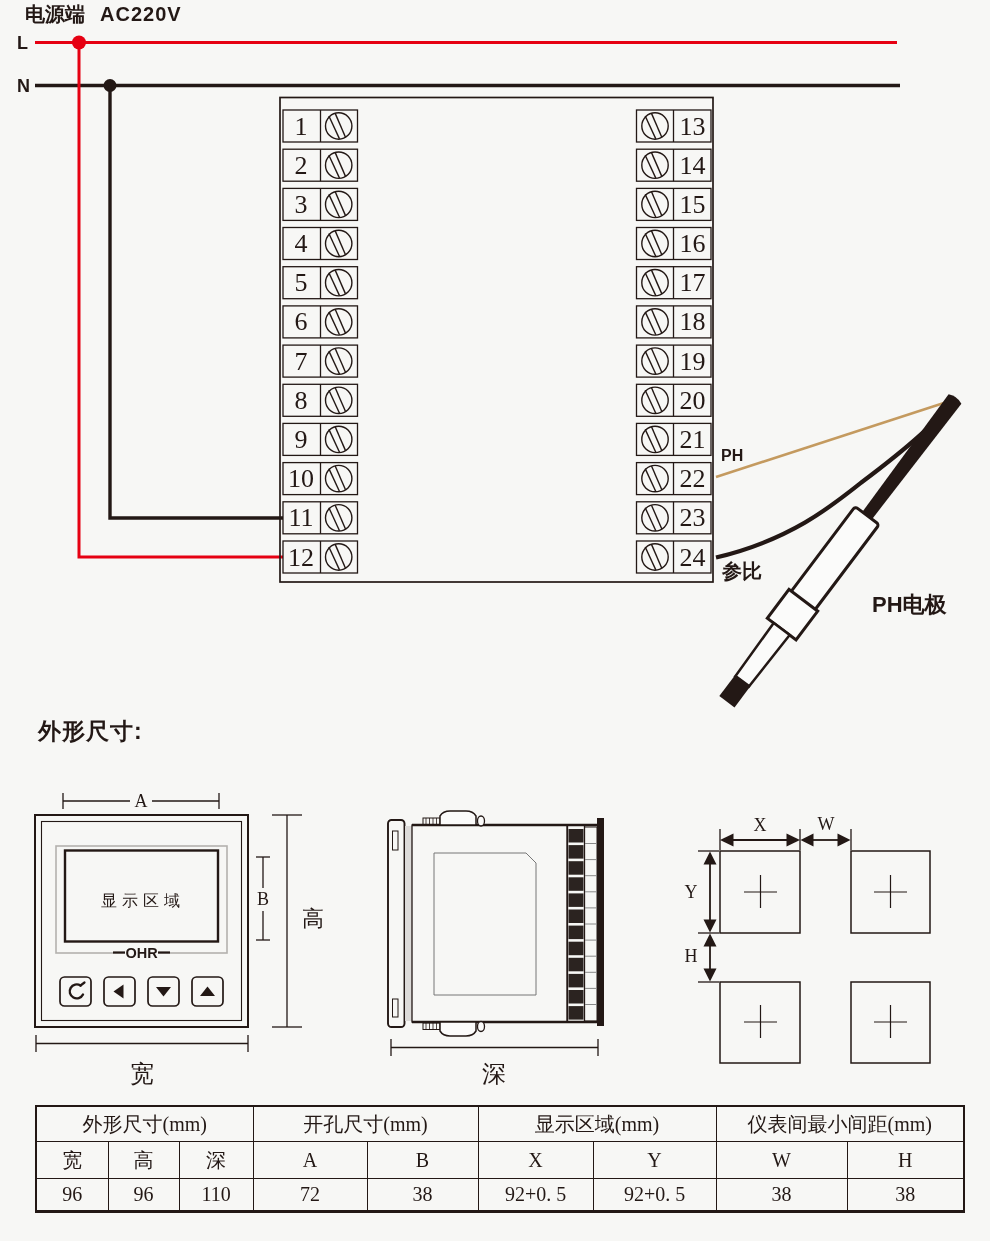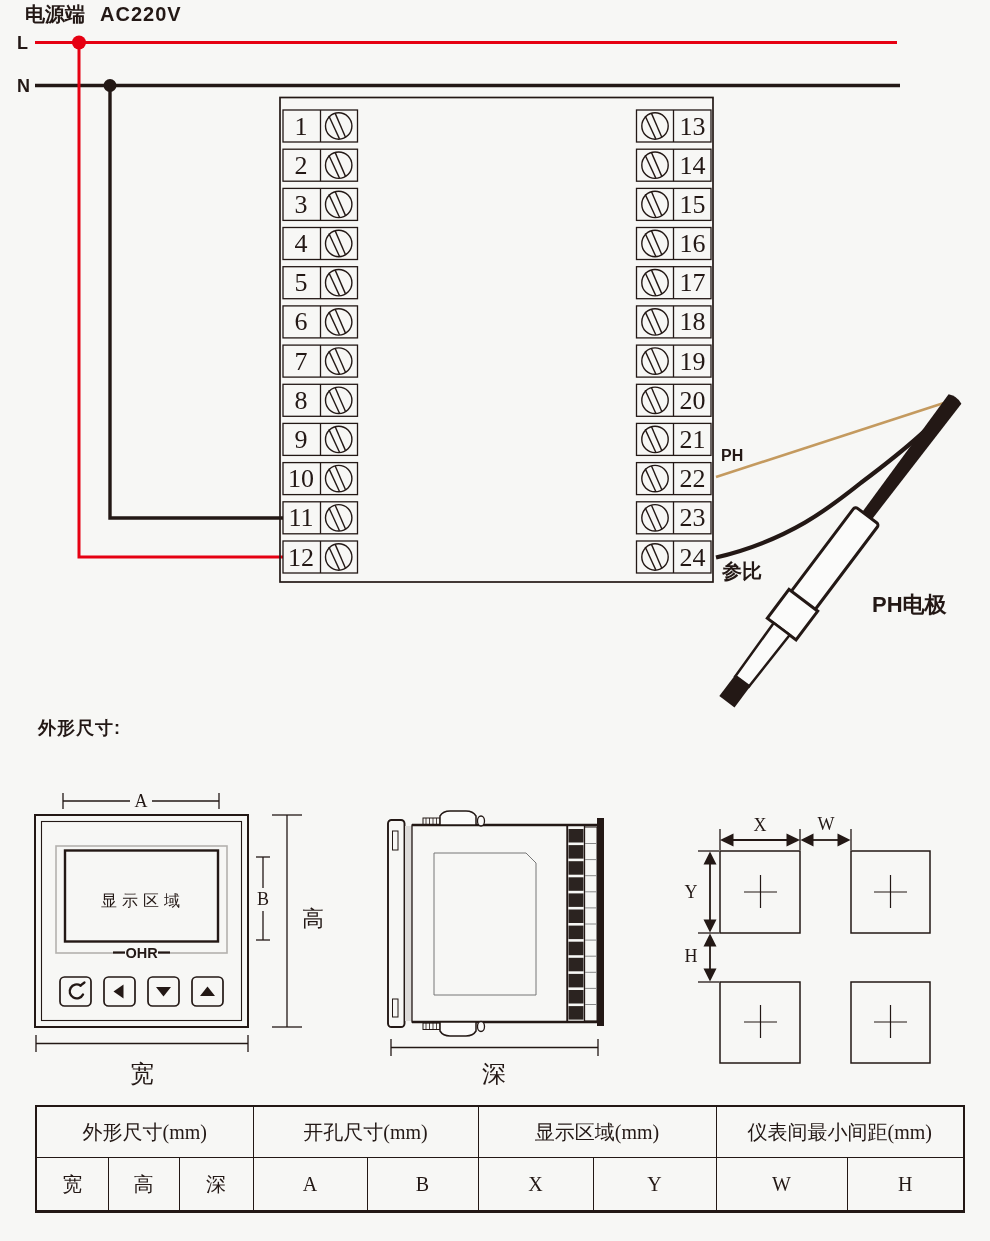--- a/index.html
+++ b/index.html
@@ -10,26 +10,26 @@
   .t-sans{font-family:"Liberation Sans",sans-serif;fill:#231815;}
   .t-serif{font-family:"Liberation Serif",serif;fill:#231815;}
   .tnum{font-family:"Liberation Serif",serif;font-size:26px;fill:#231815;}
   .cell{fill:none;stroke:#231815;stroke-width:1.3;}
   .ln{stroke:#231815;stroke-width:1.3;fill:none;}
   .ln2{stroke:#231815;stroke-width:2.2;fill:none;}
   .dim{stroke:#231815;stroke-width:1.3;fill:none;}
   .grayln{stroke:#b3b1ae;stroke-width:1.6;fill:none;}
   .whitefill{fill:#fbfbfa;stroke:#231815;}
   
-  #outline-title{position:absolute;left:38px;top:716px;font-size:18px;font-weight:700;letter-spacing:1px;}
+  #outline-title{position:absolute;left:38px;top:716px;font-size:23px;font-weight:700;letter-spacing:1px;}
   
   #dim-table-wrap{position:absolute;left:35px;top:1105px;width:928px;}
   table.dims{border-collapse:collapse;width:100%;table-layout:fixed;
              font-family:"Liberation Serif",serif;font-size:20px;color:#231815;}
-  table.dims td{border:1.5px solid #231815;text-align:center;padding:8px;vertical-align:middle;}
+  table.dims td{border:1.5px solid #231815;text-align:center;padding:0;vertical-align:middle;}
   table.dims{border:2.2px solid #231815;border-bottom-width:3px;}
   tr.r-group td{height:34px;}
   tr.r-cols td{height:36px;}
   tr.r-vals td{height:31px;}
 </style>
 </head>
 <body>
 
 <div id="canvas">
 
@@ -398,17 +398,28 @@
         <td>宽</td>
         <td>高</td>
         <td>深</td>
         <td>A</td>
         <td>B</td>
         <td>X</td>
         <td>Y</td>
         <td>W</td>
         <td>H</td>
       </tr>
+      <tr class="r-vals">
+        <td>96</td>
+        <td>96</td>
+        <td>110</td>
+        <td>72</td>
+        <td>38</td>
+        <td>92+0. 5</td>
+        <td>92+0. 5</td>
+        <td>38</td>
+        <td>38</td>
+      </tr>
     </tbody>
   </table>
 </div>
 
 </div>
 
 </body></html>

